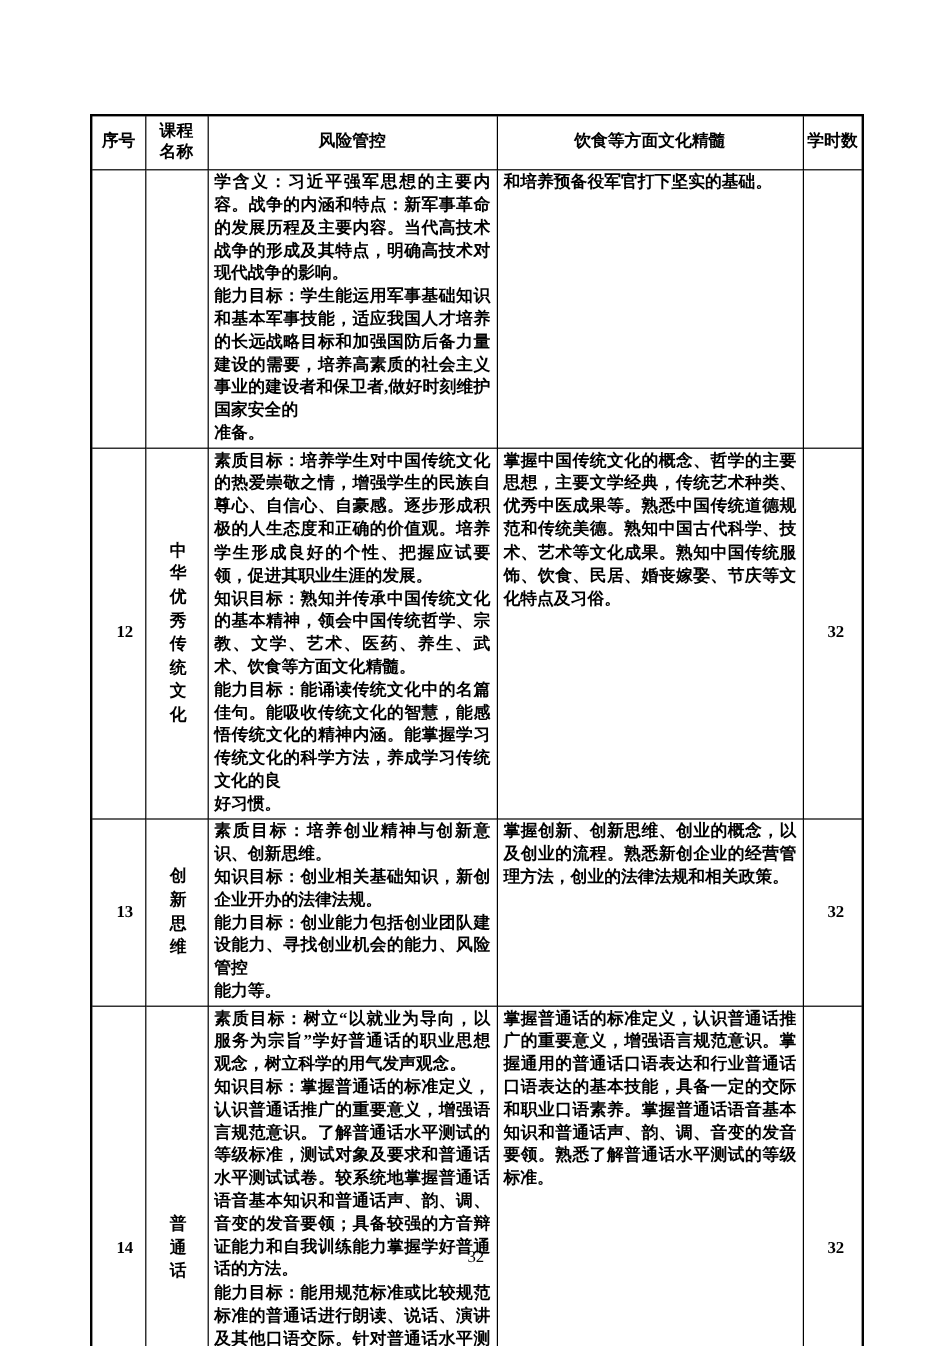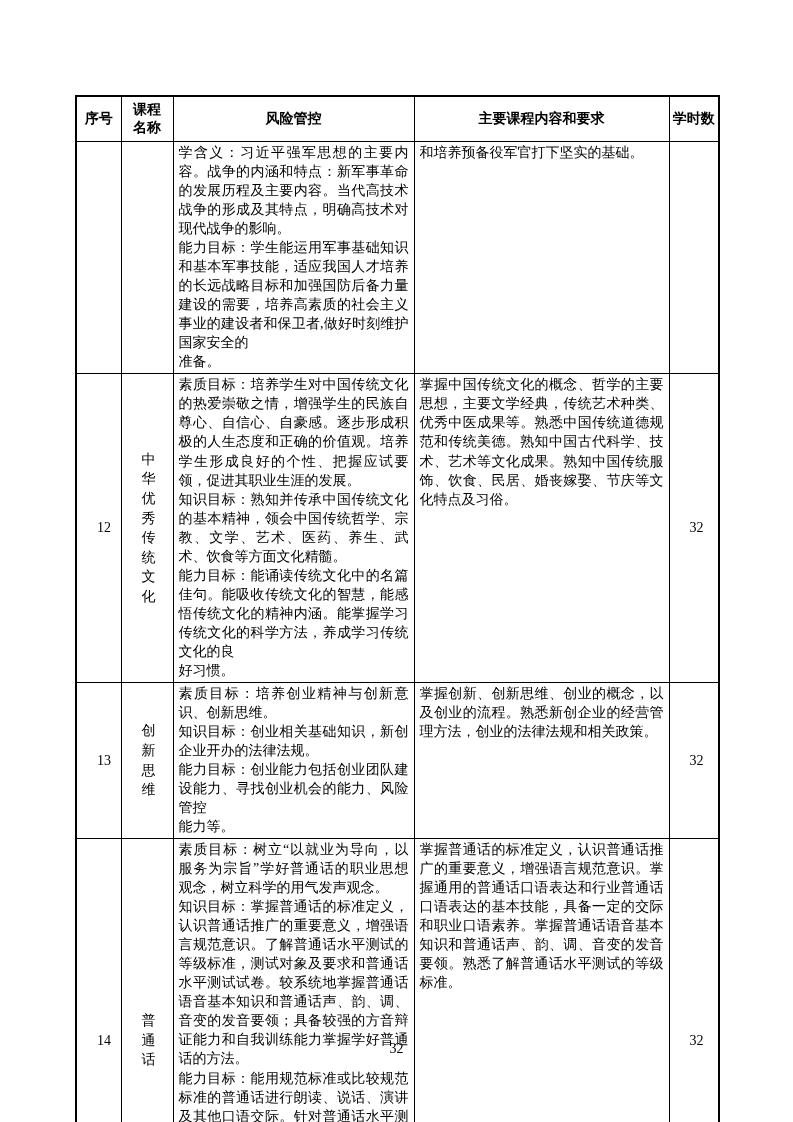--- a/index.html
+++ b/index.html
@@ -20,20 +20,21 @@
     width: 643px;
     border-collapse: collapse;
     table-layout: fixed;
     border: 2px solid #000;
   }
   .course-table th, .course-table td {
     border: 1px solid #000;
     font-size: 14px;
     padding: 0;
     overflow: hidden;
+    font-weight: bold;
   }
   .course-table th {
     font-weight: bold;
     text-align: center;
     vertical-align: middle;
     height: 44px;
     line-height: 1.3;
     white-space: pre-line;
   }
   td.cell-text {
@@ -74,21 +75,21 @@
       <col style="width:241px">
       <col style="width:255px">
       <col style="width:50px">
     </colgroup>
     <thead>
       <tr>
         <th>序号</th>
         <th>课程
 名称</th>
         <th>风险管控</th>
-        <th>主要课程内容和要求</th>
+        <th>饮食等方面文化精髓</th>
         <th>学时数</th>
       </tr>
     </thead>
     <tbody>
       <tr class="row-1">
         <td class="cell-center"></td>
         <td class="cell-center"></td>
         <td class="cell-text">学含义：习近平强军思想的主要内容。战争的内涵和特点：新军事革命的发展历程及主要内容。当代高技术战争的形成及其特点，明确高技术对现代战争的影响。
 能力目标：学生能运用军事基础知识和基本军事技能，适应我国人才培养的长远战略目标和加强国防后备力量建设的需要，培养高素质的社会主义事业的建设者和保卫者,做好时刻维护国家安全的
 准备。</td>

